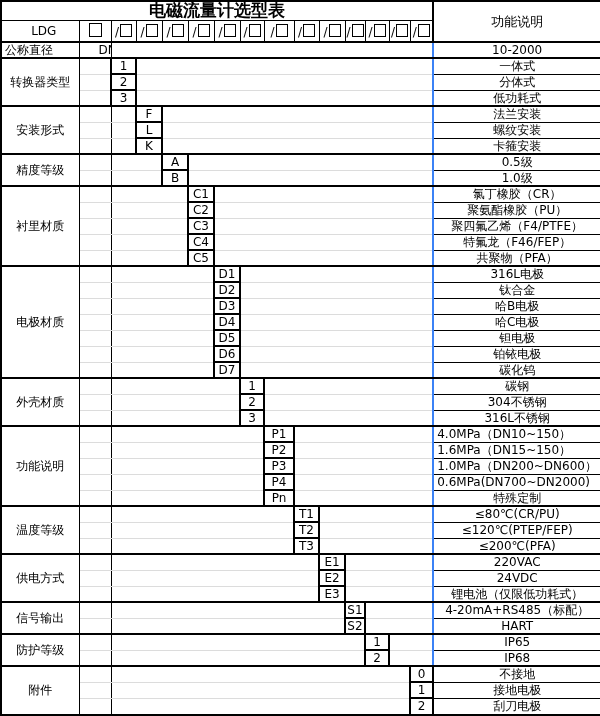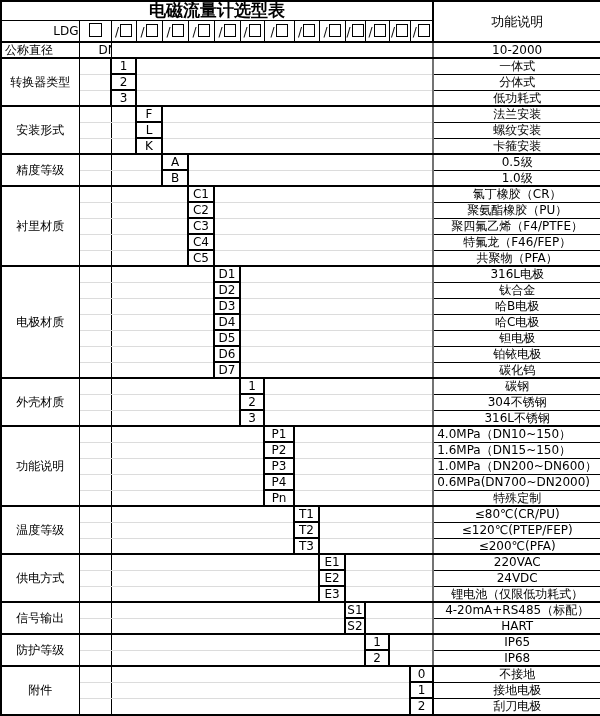--- a/index.html
+++ b/index.html
@@ -7,32 +7,32 @@
     width:600px;height:716px;table-layout:fixed;border-collapse:collapse;
     font-family:"DejaVu Sans",sans-serif;font-size:12px;color:#000;
     border:2px solid #000;
   }
   td{padding:0;text-align:center;vertical-align:middle;overflow:hidden;
      white-space:nowrap;line-height:1.05;}
   tr{height:16px;}
   tr.r1{height:22px;}
   .title{border-bottom:1px solid #000;font-size:17px;font-weight:bold;}
   .dhead{border-left:2px solid #000;border-bottom:2px solid #000;font-size:13px;font-weight:normal;}
-  .ldg{text-align:right;padding-left:7px;border-right:1px solid #000;border-bottom:2px solid #000;}
+  .ldg{text-align:center;padding-left:7px;border-right:1px solid #000;border-bottom:2px solid #000;}
   .bcell{border:1px solid #000;border-bottom:2px solid #000;}
   .bx{display:inline-block;width:10px;height:11px;border:1px solid #000;vertical-align:-1px;}
   .bx.first{width:11px;height:12px;}
   .slash{display:inline-block;margin-right:1px;}
   .lbl{border-right:1px solid #000;border-bottom:2px solid #000;}
   .lbl.ll{text-align:left;padding-left:3px;}
   .dn{text-align:right;padding-left:19px;border-right:1px solid #000;}
   .dnE{border-right:1px solid #000;border-bottom:1px solid #dcdcdc;}
   .eL,.eR,.eF{border-bottom:1px solid #dcdcdc;}
   .code{border:2px solid #000;}
-  .desc{border-left:2px solid #737373;border-bottom:1px solid #000;}
+  .desc{border-left:2px solid #3b82f6;border-bottom:1px solid #000;}
   .desc.dl{text-align:left;padding-left:3px;margin-left:42px;}
   tr.sec-end td{border-bottom:2px solid #000;}
   tr.sec-end td.dnE{border-bottom:2px solid #000;}
 </style>
 </head>
 <body>
 
 <table>
   <colgroup>
     <col style="width:78px">

